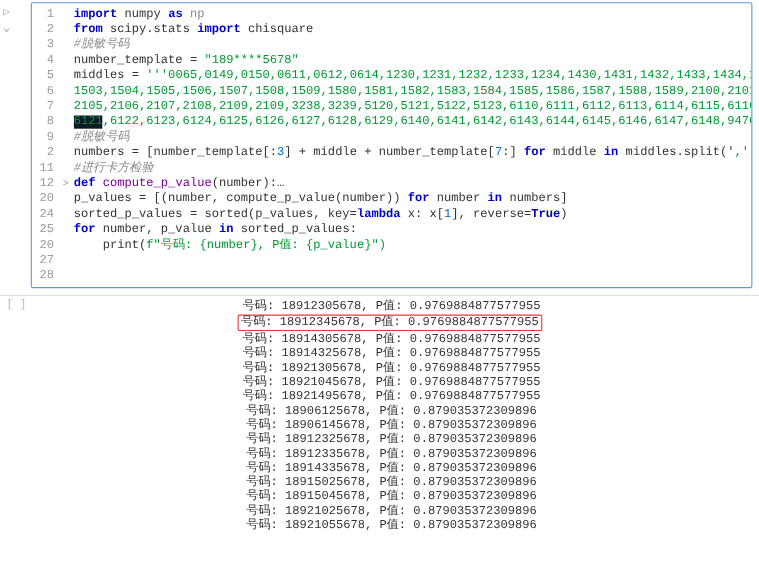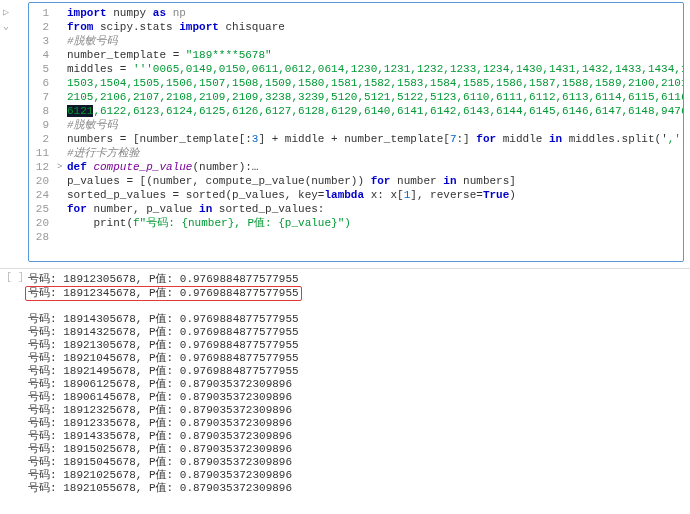--- a/index.html
+++ b/index.html
@@ -58,47 +58,48 @@
   .code {
     flex: 1;
     overflow: hidden;
     text-overflow: clip;
   }
   .kw   { color: #0000cc; font-weight: bold; }
   .mod  { color: #888; font-family: Liberation Mono, monospace; }
   .cmt  { color: #888; font-style: italic; }
   .str  { color: #009933; }
   .hl   { background: #0f172a; }
-  .fn   { color: #7a0099; font-style: italic; }
+  .fn   { color: #7a0099; }
   .num  { color: #0066cc; }
   .output-sep {
     border-top: 1px solid #ddd;
     margin: 6px 0 0 0;
   }
   .output-area {
     margin: 4px 6px 0 28px;
     font-size: 11px;
     line-height: 13px;
     color: #333;
   }
   .output-prefix {
     position: absolute;
     left: 6px;
     top: 272px;
     color: #bbb;
     font-size: 10px;
   }
   .output-line {
     white-space: pre;
+    text-align: center;
   }
   .highlight-box {
     border: 1.5px solid #e53935;
     border-radius: 2px;
     padding: 0 2px;
-    margin: 0 0 12px -3px;
+    margin: 0 0 2px -3px;
     display: inline-block;
   }
 </style>
 </head>
 <body>
 
 <div class="gutter-controls">
   <span>▷</span>
   <span>⌄</span>
 </div>
@@ -114,20 +115,21 @@
       <div class="code-line"><span class="lineno">7</span><span class="fold"></span><span class="code"><span class="str">2105,2106,2107,2108,2109,2109,3238,3239,5120,5121,5122,5123,6110,6111,6112,6113,6114,6115,6116,6117,6118,6119,6120,</span></span></div>
       <div class="code-line"><span class="lineno">8</span><span class="fold"></span><span class="code"><span class="hl str">6121</span><span class="str">,6122,6123,6124,6125,6126,6127,6128,6129,6140,6141,6142,6143,6144,6145,6146,6147,6148,9476,9477,9498,9499'''</span></span></div>
       <div class="code-line"><span class="lineno">9</span><span class="fold"></span><span class="code"><span class="cmt">#脱敏号码</span></span></div>
       <div class="code-line"><span class="lineno">2</span><span class="fold"></span><span class="code">numbers = [number_template[:<span class="num">3</span>] + middle + number_template[<span class="num">7</span>:] <span class="kw">for</span> middle <span class="kw">in</span> middles.split('<span class="str">,')</span>]</span></div>
       <div class="code-line"><span class="lineno">11</span><span class="fold"></span><span class="code"><span class="cmt">#进行卡方检验</span></span></div>
       <div class="code-line"><span class="lineno">12</span><span class="fold">&gt;</span><span class="code"><span class="kw">def</span> <span class="fn">compute_p_value</span>(number):…</span></div>
       <div class="code-line"><span class="lineno">20</span><span class="fold"></span><span class="code">p_values = [(number, compute_p_value(number)) <span class="kw">for</span> number <span class="kw">in</span> numbers]</span></div>
       <div class="code-line"><span class="lineno">24</span><span class="fold"></span><span class="code">sorted_p_values = sorted(p_values, key=<span class="kw">lambda</span> x: x[<span class="num">1</span>], reverse=<span class="kw">True</span>)</span></div>
       <div class="code-line"><span class="lineno">25</span><span class="fold"></span><span class="code"><span class="kw">for</span> number, p_value <span class="kw">in</span> sorted_p_values:</span></div>
       <div class="code-line"><span class="lineno">20</span><span class="fold"></span><span class="code">    print(<span class="str">f"号码: {number}, P值: {p_value}")</span></span></div>
+      <div class="code-line"><span class="lineno">27</span><span class="fold"></span><span class="code"></span></div>
       <div class="code-line"><span class="lineno">28</span><span class="fold"></span><span class="code"></span></div>
     </div>
 </div>
 
 <div class="output-prefix">[ ]</div>
 <div class="output-sep"></div>
 <div class="output-area" id="output">
     <div class="output-line">号码: 18912305678, P值: 0.9769884877577955</div>
     <div class="output-line"><span class="highlight-box">号码: 18912345678, P值: 0.9769884877577955</span></div>
     <div class="output-line">号码: 18914305678, P值: 0.9769884877577955</div>

